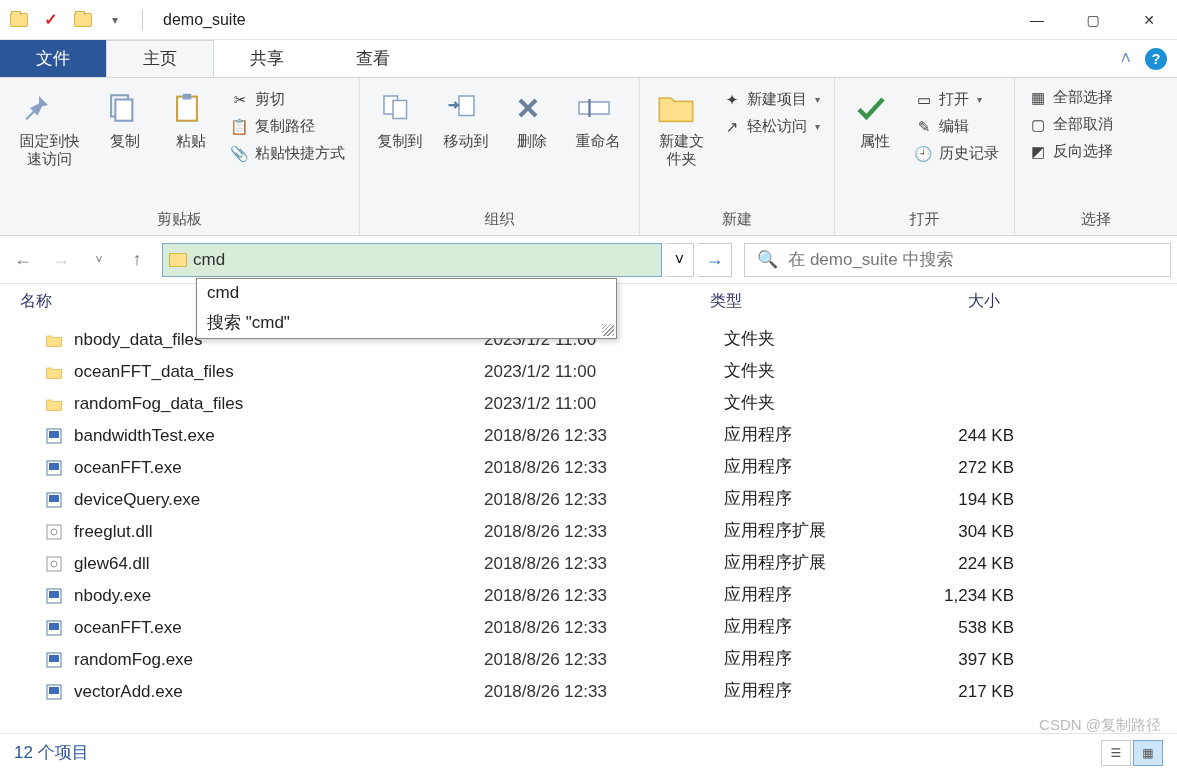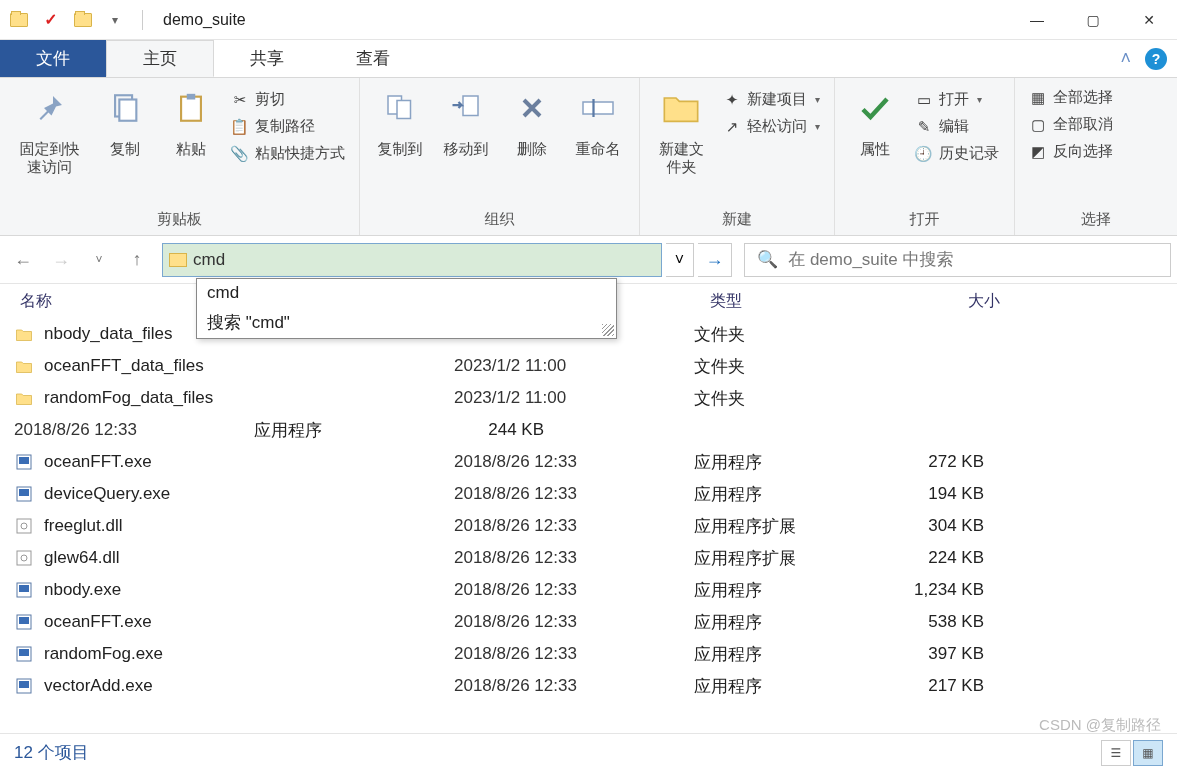--- a/index.html
+++ b/index.html
@@ -23,21 +23,21 @@
 .tab.file { background: #2b579a; color: #fff; }
 .tab.active { border:1px solid #d8d8d8; border-bottom:1px solid #f5f6f7; background:#f5f6f7; }
 .ribbon-right{position:absolute;right:10px;top:0;height:100%;display:flex;align-items:center;gap:14px;}
 .help-circle{width:22px;height:22px;border-radius:50%;background:#1e90d6;color:#fff;display:flex;align-items:center;justify-content:center;font-size:14px;font-weight:bold;}
 
 
 .ribbon { height: 158px; background: #f5f6f7; border-bottom: 1px solid #d8d8d8; display: flex; }
 .rgroup { border-right: 1px solid #e0e0e0; display: flex; flex-direction: column; }
 .rgroup-body { flex:1; display:flex; align-items:flex-start; padding: 6px 10px 0 10px; gap: 6px; }
 .rgroup-label { text-align: center; font-size: 15px; color: #555; padding: 4px 0 6px 0; }
-.bigbtn { display:flex;flex-direction:column;align-items:center;justify-content:flex-start;padding:4px 6px;min-width:60px;font-size:15px;color:#444;text-align:center;gap:12px;}
+.bigbtn { display:flex;flex-direction:column;justify-content:flex-start;padding:4px 6px;min-width:60px;font-size:15px;color:#444;text-align:center;gap:4px;}
 .bigbtn .ico{width:40px;height:40px;display:flex;align-items:center;justify-content:center;}
 .smallcol{display:flex;flex-direction:column;gap:4px;padding-top:4px;}
 .smallbtn{display:flex;align-items:center;gap:6px;font-size:15px;color:#444;padding:2px 4px;white-space:nowrap;}
 .smallbtn .mico{width:18px;height:18px;display:inline-flex;align-items:center;justify-content:center;}
 .dd{font-size:10px;color:#666;margin-left:2px;}
 
 
 .navrow { height: 48px; border-bottom: 1px solid #e5e5e5; display:flex; align-items:center; padding: 6px 6px; gap:4px; position:relative;}
 .navbtn{width:34px;height:34px;display:flex;align-items:center;justify-content:center;color:#777;font-size:18px;}
 .addrbox{flex:0 0 500px;height:34px;border:1px solid #7aa7d0;background:#d9ebd9;display:flex;align-items:center;padding:0 6px;gap:6px;margin-left:4px;position:relative;}
@@ -54,21 +54,21 @@
 
 
 .colhdr{height:34px;display:flex;align-items:center;padding-left:20px;font-size:16px;color:#336;}
 .col-name{width:450px;}
 .col-date{width:240px;}
 .col-type{width:200px;}
 .col-size{width:120px;text-align:right;padding-right:30px;}
 
 
 .list{}
-.row{height:32px;display:flex;align-items:center;padding-left:14px;font-size:17px;color:#222;}
+.row{height:32px;display:flex;align-items:flex-end;padding-left:44px;font-size:17px;color:#222;}
 .row .fico{width:20px;height:20px;margin-right:10px;display:flex;align-items:center;justify-content:center;}
 .row .c-name{width:440px;display:flex;align-items:center;}
 .row .c-date{width:240px;color:#333;}
 .row .c-type{width:200px;}
 .row .c-size{width:120px;text-align:right;padding-right:30px;}
 
 
 .status{position:absolute;bottom:0;left:0;right:0;height:38px;border-top:1px solid #e5e5e5;display:flex;align-items:center;padding:0 14px;font-size:17px;color:#2b579a;}
 .status .views{margin-left:auto;display:flex;gap:2px;}
 .status .vbtn{width:30px;height:26px;border:1px solid #ccc;display:flex;align-items:center;justify-content:center;font-size:12px;color:#555;}
@@ -343,20 +343,29 @@
             <path d="M2 4h7l2 2h11v12H2z" fill="#ffe08a" stroke="#d9b44a"></path>
           </svg>
         </span>
         <span>randomFog_data_files</span>
       </div>
       <div class="c-date">2023/1/2 11:00</div>
       <div class="c-type">文件夹</div>
       <div class="c-size"></div>
     </div>
     <div class="row">
+      <div class="c-name">
+        <span class="fico">
+          <svg width="16" height="16" viewBox="0 0 16 16">
+            <rect x="1" y="1" width="14" height="14" fill="#fff" stroke="#5b7aa6"></rect>
+            <rect x="3" y="3" width="10" height="7" fill="#3a6db5"></rect>
+          </svg>
+        </span>
+        <span>bandwidthTest.exe</span>
+      </div>
       <div class="c-date">2018/8/26 12:33</div>
       <div class="c-type">应用程序</div>
       <div class="c-size">244 KB</div>
     </div>
     <div class="row">
       <div class="c-name">
         <span class="fico">
           <svg width="16" height="16" viewBox="0 0 16 16">
             <rect x="1" y="1" width="14" height="14" fill="#fff" stroke="#5b7aa6"></rect>
             <rect x="3" y="3" width="10" height="7" fill="#3a6db5"></rect>

